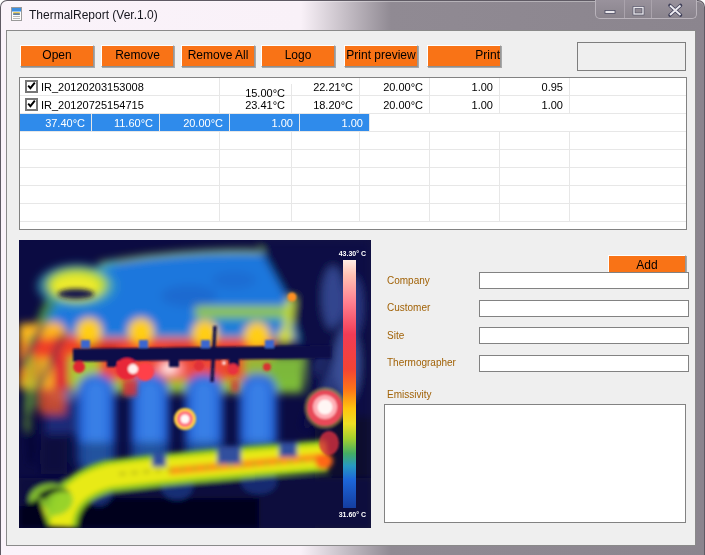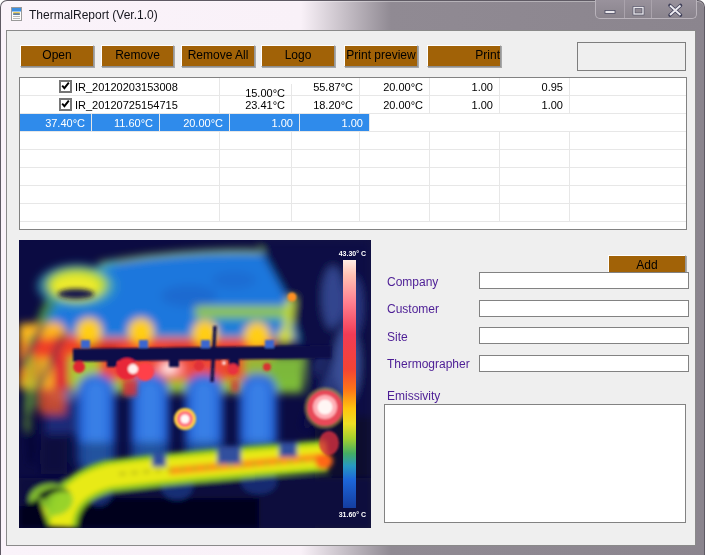--- a/index.html
+++ b/index.html
@@ -9,43 +9,43 @@
   box-shadow:inset 0 1px 0 rgba(255,255,255,.35);}
 .client{position:absolute;left:6px;top:30px;width:690px;height:516px;box-sizing:border-box;
   background:#efefef;border:1px solid #8a8a8a;}
 .ticon{position:absolute;left:11px;top:7px;}
 .ttext{position:absolute;left:29px;top:8px;font-size:12px;line-height:14px;color:#17171f;}
 .caps{position:absolute;left:595px;top:0;width:102px;height:19px;display:flex;box-sizing:border-box;
   border:1px solid #b9b3bb;border-top:none;border-radius:0 0 5px 5px;
   background:linear-gradient(#99929c,#8a848d);overflow:hidden;}
 .caps .seg{position:relative;height:100%;box-sizing:border-box;}
 .caps .seg+.seg{border-left:1px solid #aaa3ac;}
-.btn{position:absolute;height:22px;box-sizing:border-box;background:#a16207;
+.btn{position:absolute;height:22px;box-sizing:border-box;background:#f97316;
   border:1px solid #fff;border-right-color:#979797;border-bottom-color:#8e8e8e;
   box-shadow:1px 1px 0 rgba(110,110,110,.55);
   font-size:12px;text-align:center;line-height:18px;color:#000;}
 .logobox{position:absolute;left:577px;top:42px;width:109px;height:29px;box-sizing:border-box;
   border:1px solid #7e7e7e;background:#efefef;}
 
 .tbl{position:absolute;left:19px;top:77px;width:668px;height:153px;box-sizing:border-box;
   border:1px solid #828282;background:#fff;overflow:hidden;}
 .thead{display:flex;height:16px;background:linear-gradient(#f9f9f9,#ebebeb);
   border-bottom:1px solid #d5d5d5;font-size:11px;color:#000;}
 .thead .c{box-sizing:border-box;border-right:1px solid #d2d2d2;white-space:nowrap;display:flex;align-items:center;}
 .trow{display:flex;height:18px;box-sizing:border-box;border-bottom:1px solid #e7e7e7;
   font-size:11px;color:#000;align-items:center;}
 .trow .c{box-sizing:border-box;border-right:1px solid #e7e7e7;height:100%;
-  display:flex;align-items:center;white-space:nowrap;padding-left:34px;}
+  display:flex;align-items:center;white-space:nowrap;}
 .num{justify-content:flex-end;padding-right:6px;}
 .sel{background:#2f8beb;color:#fff;}
 .cb{display:inline-block;width:13px;height:13px;box-sizing:border-box;border:2px solid #767676;
   background:#fff;margin-left:5px;margin-right:3px;position:relative;flex:none;}
 .cb svg{position:absolute;left:0;top:-1px;}
 
-.lbl{position:absolute;font-size:12px;color:#4c1d95;white-space:nowrap;}
+.lbl{position:absolute;font-size:10px;color:#a16207;white-space:nowrap;}
 .inp{position:absolute;left:479px;width:210px;height:17px;box-sizing:border-box;
   background:#fff;border:1px solid #828282;}
 .ta{position:absolute;left:384px;top:404px;width:302px;height:119px;box-sizing:border-box;
   background:#fff;border:1px solid #828282;}
 </style></head>
 <body>
 <div class="win"></div>
 <div class="client"></div>
 <svg class="ticon" width="12" height="15" viewBox="0 0 12 15">
   <rect x="0.5" y="0.5" width="10" height="13" fill="#fdfdfd" stroke="#9a9a9a" stroke-width="1"></rect>
@@ -83,21 +83,21 @@
 <div class="btn" style="left:427px;top:45px;width:74px;text-align:right;">Print</div>
 <div class="logobox"></div>
 <div class="tbl">
   <div class="trow">
     <div class="c" style="width:200px;"><span class="cb">
           <svg width="9" height="10" viewBox="0 0 9 10">
             <path d="M1.2 4.6 L3.4 7.2 L7.8 1.6" fill="none" stroke="#000" stroke-width="1.9"></path>
           </svg>
         </span>IR_20120203153008</div>
     <div class="c num" style="width:72px;margin-top:12px;">15.00°C</div>
-    <div class="c num" style="width:68px;">55.87°C</div>
+    <div class="c num" style="width:68px;">22.21°C</div>
     <div class="c num" style="width:70px;">20.00°C</div>
     <div class="c num" style="width:70px;">1.00</div>
     <div class="c num" style="width:70px;">0.95</div>
     <div class="c" style="flex:1;border-right:none;"></div>
   </div>
   <div class="trow">
     <div class="c" style="width:200px;"><span class="cb">
           <svg width="9" height="10" viewBox="0 0 9 10">
             <path d="M1.2 4.6 L3.4 7.2 L7.8 1.6" fill="none" stroke="#000" stroke-width="1.9"></path>
           </svg>

